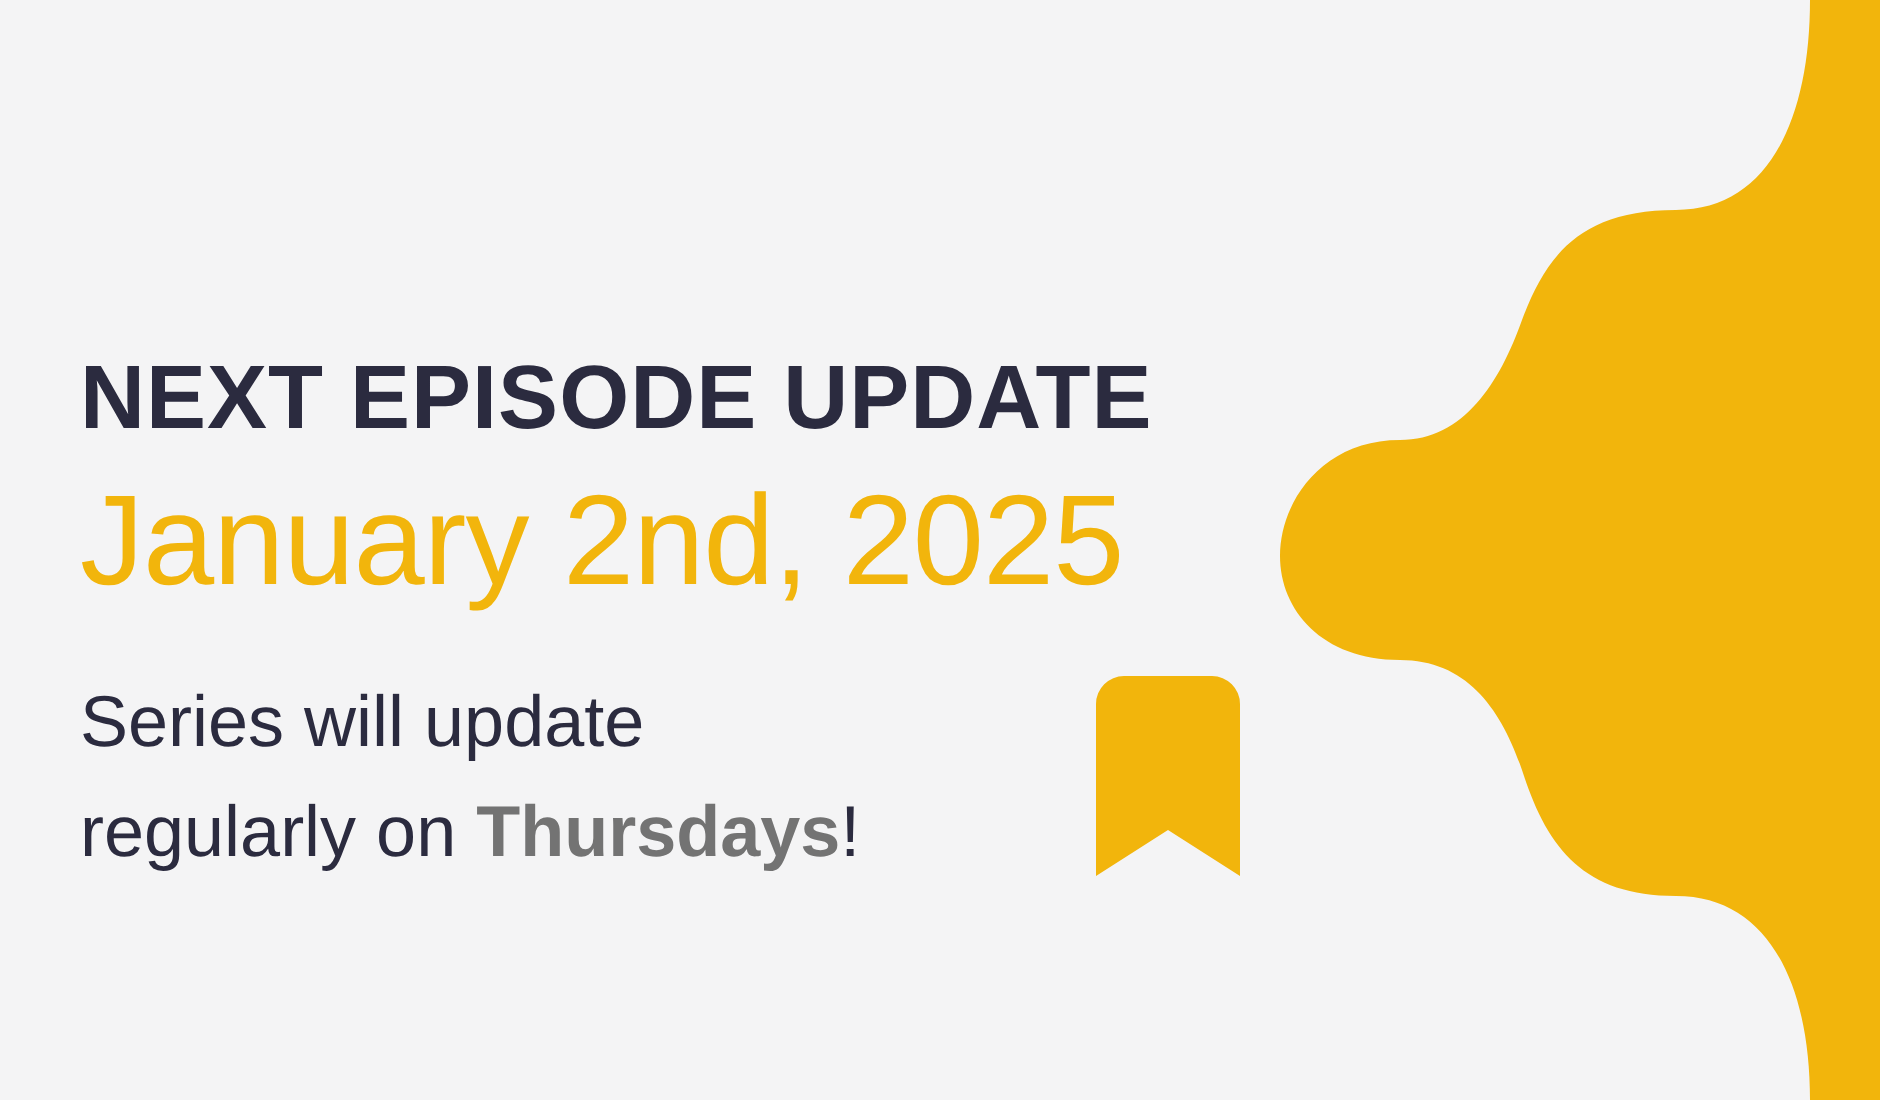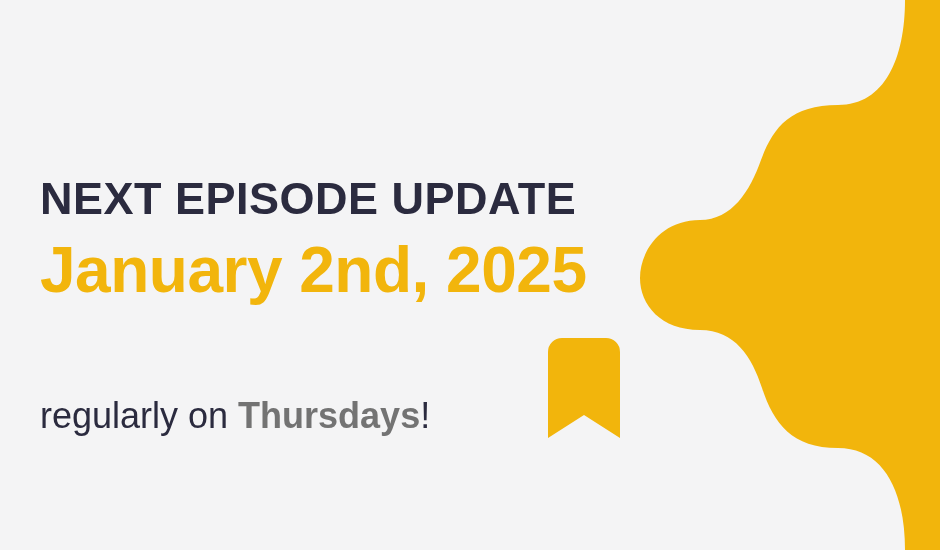--- a/index.html
+++ b/index.html
@@ -61,21 +61,21 @@
     white-space: nowrap;
   }
 
   #date-line {
     position: absolute;
     left: 0;
     top: 238px;
     margin: 0;
     font-family: "Liberation Sans", sans-serif;
     font-size: 64px;
-    font-weight: bold;
+    font-weight: normal;
     letter-spacing: -0.5px;
     line-height: 1;
     color: #f2b50c;
     white-space: nowrap;
   }
 
   #subtext {
     position: absolute;
     left: 0;
     top: 334px;
@@ -128,21 +128,21 @@
     </svg>
   </div>
 
   <div id="content">
 
     <h1 id="headline">NEXT EPISODE UPDATE</h1>
 
     <div id="date-line">January 2nd, 2025</div>
 
     <p id="subtext">
-      <br>
+      <span>Series will update</span><br>
       <span>regularly on </span><span class="emphasis">Thursdays</span><span>!</span>
     </p>
 
     <div id="bookmark-icon">
       <svg viewBox="0 0 72 100" xmlns="http://www.w3.org/2000/svg" aria-hidden="true">
         <path d="M0,14
                  A14,14 0 0 1 14,0
                  L58,0
                  A14,14 0 0 1 72,14
                  L72,100

